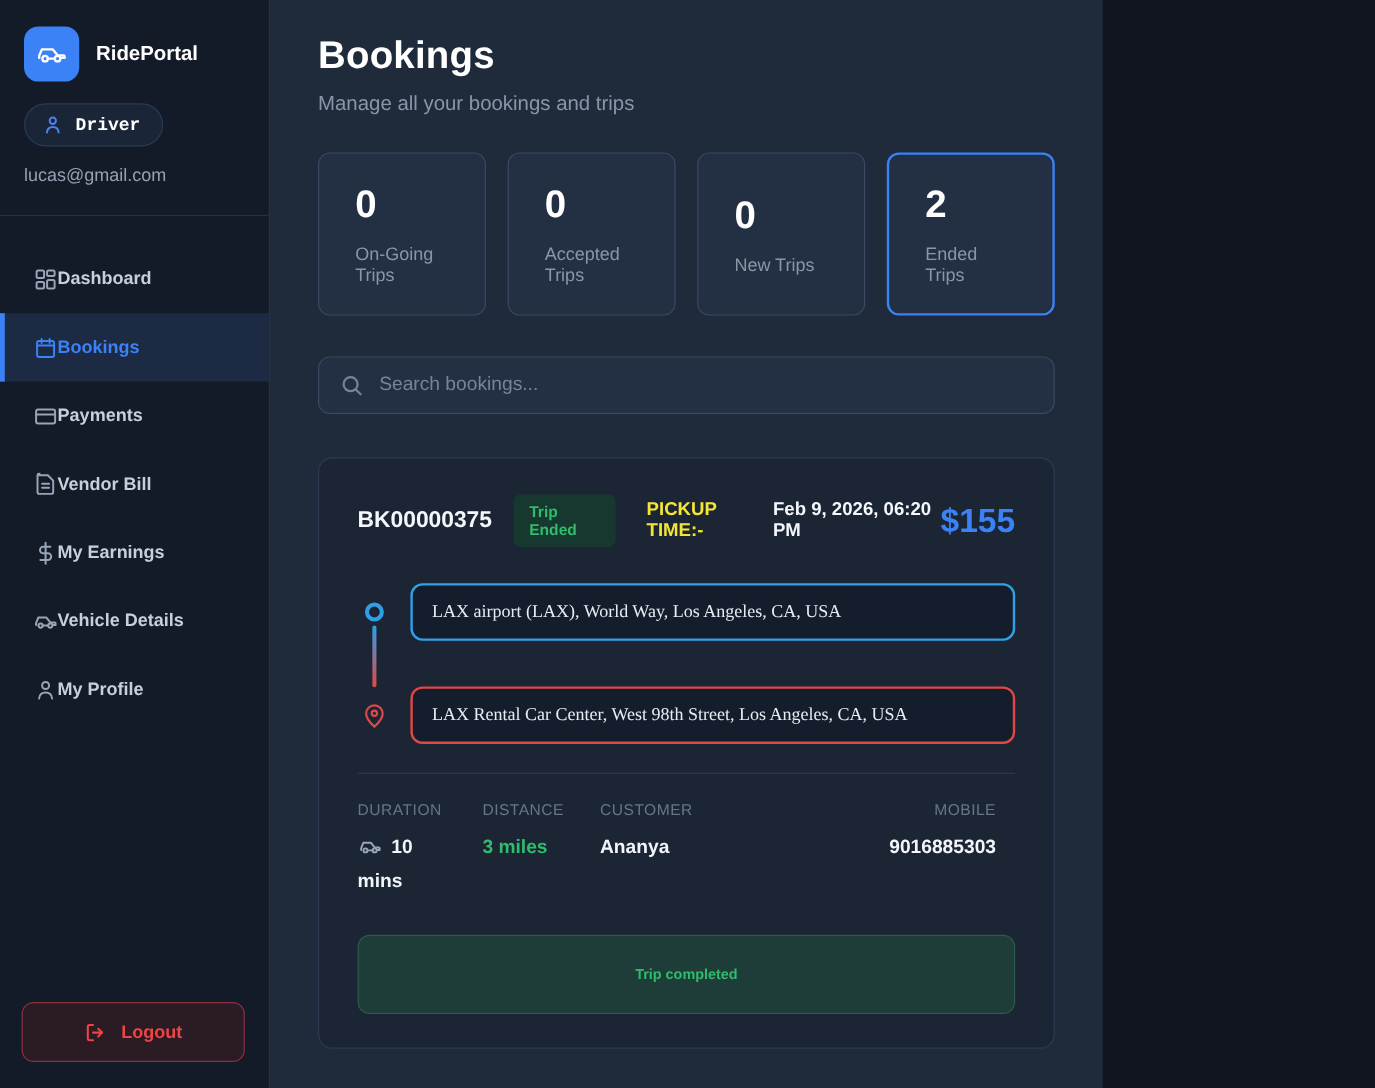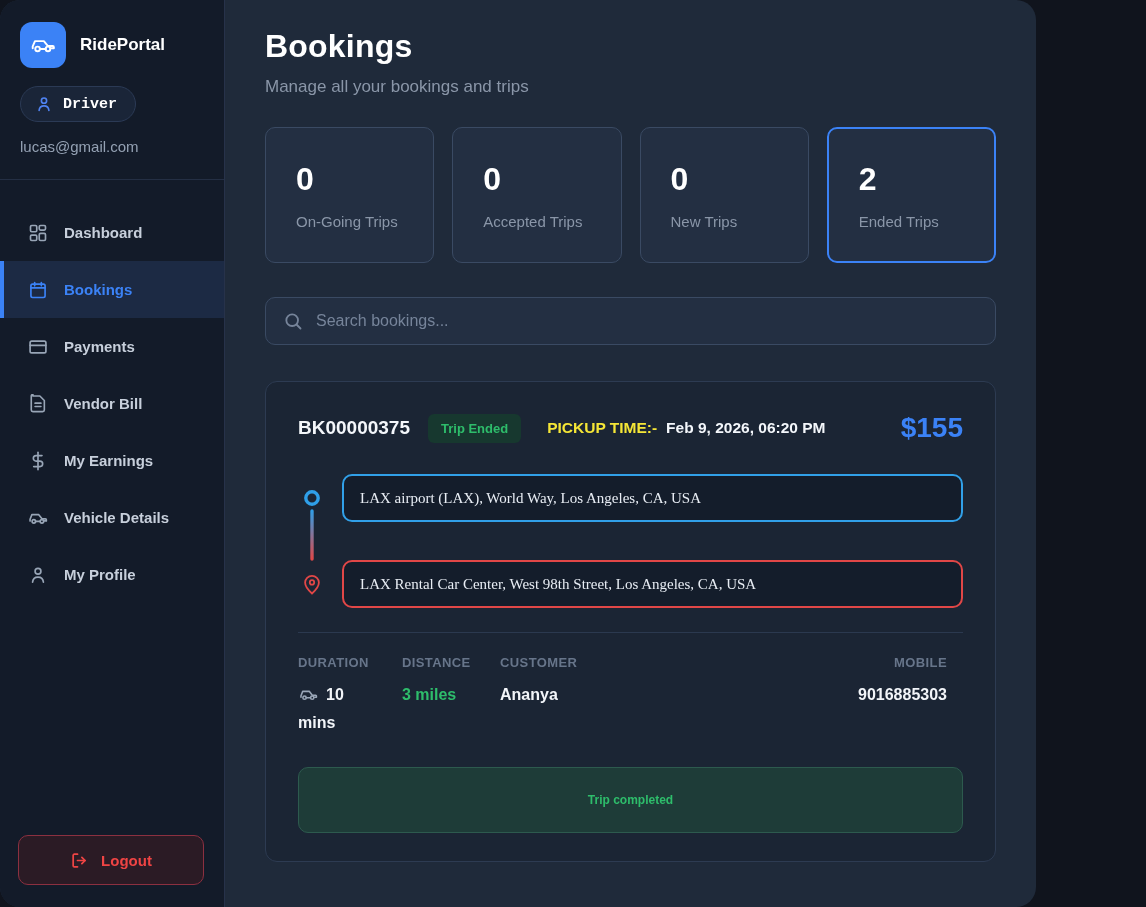--- a/index.html
+++ b/index.html
@@ -1,32 +1,32 @@
 <!DOCTYPE html>
 <html style="--accent: #3b82f6; --success: #2ebd6b; --warning_yellow: #f5e636; --danger: #ef4444; --price_blue: #3b82f6; --pickup_border: #31a0e8; --dropoff_border: #e14747; --sidebar_bg: #131b29; --main_bg: #1f2a3a;"><head>
 <meta charset="utf-8">
 <style>
   * { margin:0; padding:0; box-sizing:border-box; }
   html,body { background:#10141d; }
   body { font-family:"Liberation Sans","DejaVu Sans",sans-serif; }
-  .app { width:1036px; height:907px; display:flex; background:var(--main_bg,#1f2a3a); overflow:hidden;border-radius:20px; }
+  .app { width:919px; height:907px; display:flex; background:var(--main_bg,#1f2a3a); overflow:hidden; }
 
   
   .sidebar { width:225px; min-width:225px; height:100%; background:var(--sidebar_bg,#131b29); border-right:1px solid #27324a; display:flex; flex-direction:column; }
   .profile { padding:22px 20px 24px 20px; border-bottom:1px solid #242f44; }
   .brand-row { display:flex; align-items:center; gap:14px; }
   .logo { width:46px; height:46px; border-radius:12px; background:var(--accent,#3b82f6); display:flex; align-items:center; justify-content:center; color:#fff; }
   .brand { color:#fff; font-size:17px; font-weight:700; }
   .role-pill { margin-top:18px; display:inline-flex; align-items:center; gap:10px; background:#1a2538; border:1px solid #2b3a55; border-radius:999px; padding:8px 18px 8px 14px;font-family:Liberation Mono, monospace; }
   .role-pill svg { color:#4f82f0; }
   .role-pill span { color:#fff; font-size:15px; font-weight:700; }
   .email { margin-top:16px; color:#94a1b3; font-size:15px; }
 
   nav { padding-top:24px; }
-  .nav-item { height:57px; display:flex; align-items:center; gap:16px; padding-left:24px; border-left:4px solid transparent; color:#c7cfdb; font-size:15px; font-weight:600; cursor:pointer; }
+  .nav-item { height:57px; display:flex; align-items:center; gap:0; padding-left:24px; border-left:4px solid transparent; color:#c7cfdb; font-size:15px; font-weight:600; cursor:pointer; }
   .nav-item svg { color:#98a5b6; flex:none; }
   .nav-item.active { background:#1c2a44; border-left-color:var(--accent,#3b82f6); color:var(--accent,#3b82f6); }
   .nav-item.active svg { color:var(--accent,#3b82f6); }
 
   .side-spacer { flex:1; }
   .logout { margin:0 20px 22px 18px; height:50px; border-radius:10px; background:#2b1b25; border:1px solid #8c3040; color:var(--danger,#ef4444); font-size:15px; font-weight:700; display:flex; align-items:center; justify-content:center; gap:12px; cursor:pointer; font-family:inherit; }
 
   
   main { flex:1; padding:28px 40px 0 40px; overflow:hidden; }
   h1 { color:#fff; font-size:32px; font-weight:700; letter-spacing:0.2px; }
@@ -54,21 +54,21 @@
 
   .locations { position:relative; margin-top:30px; padding-left:44px;font-family:Liberation Serif, serif; }
   .route-markers { position:absolute; left:2px; top:0; }
   .loc { height:48px; border-radius:10px; background:#141d2b; display:flex; align-items:center; padding:0 16px; color:#e8edf4; font-size:15px; }
   .loc.pickup { border:2px solid var(--pickup_border,#31a0e8); margin-bottom:38px; }
   .loc.dropoff { border:2px solid var(--dropoff_border,#e14747); }
 
   .divider { margin-top:24px; border-top:1px solid #2b394f; }
 
   .details { margin-top:22px; display:grid; grid-template-columns:104px 98px 1fr auto; }
-  .det-label { color:#67758a; font-size:13px; font-weight:700; letter-spacing:0.4px; }
+  .det-label { color:#67758a; font-size:13px; font-weight:400; letter-spacing:0.4px; }
   .det-value { margin-top:11px; color:#f2f5f9; font-size:16px; font-weight:700; line-height:28px; }
   .det-value.duration { max-width:80px; }
   .det-value.duration svg { vertical-align:-4px; margin-right:7px; color:#9aa7b8; }
   .det-value.distance { color:var(--success,#2ebd6b); }
   .det.mobile { text-align:right; padding-right:16px; }
 
   .trip-btn { margin-top:30px; width:100%; height:66px; border-radius:10px; background:#1e3c38; border:1px solid #2d5a4e; color:var(--success,#2ebd6b); font-size:12px; font-weight:700; cursor:pointer; font-family:inherit; }
 </style>
 </head>
 <body>

